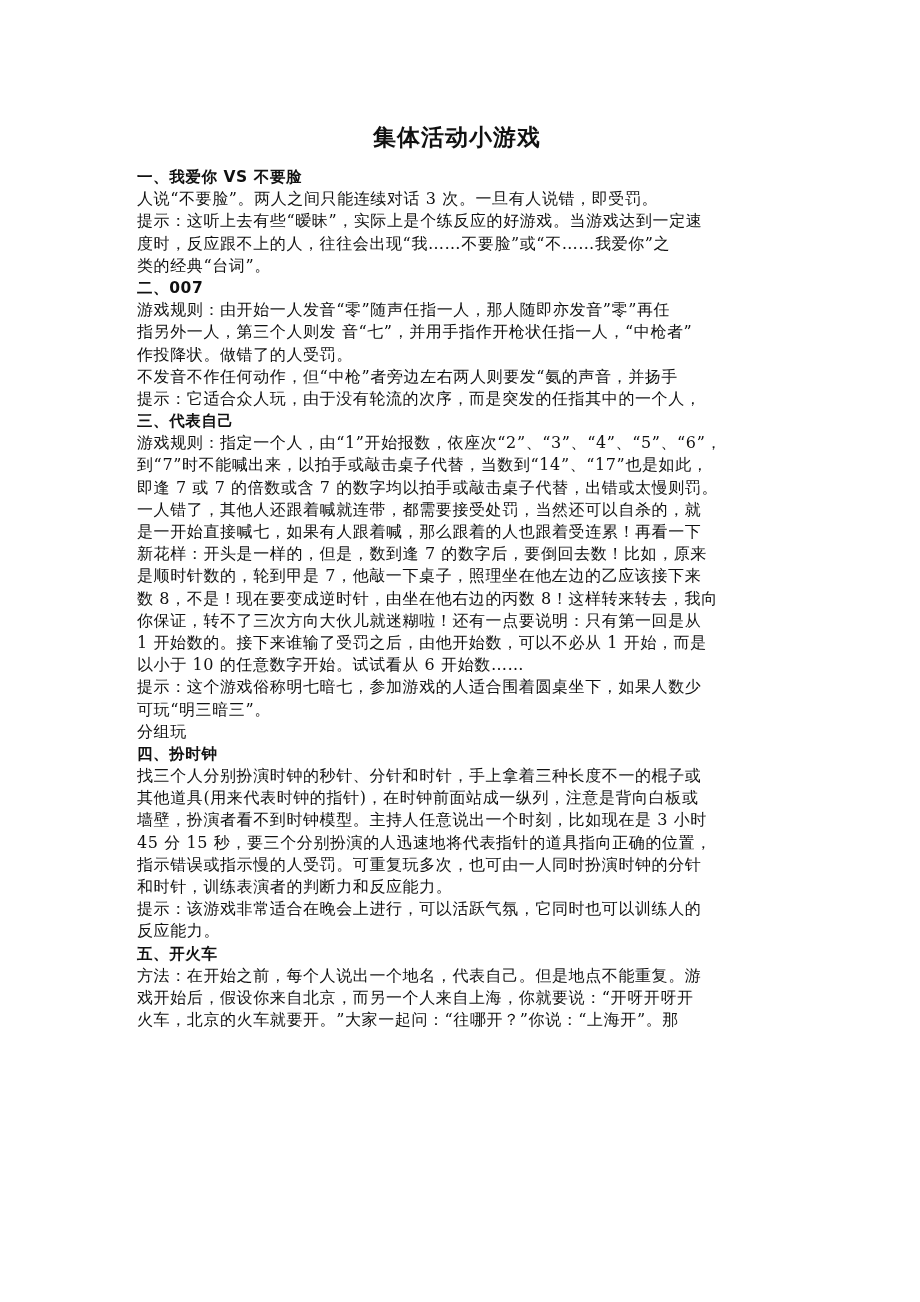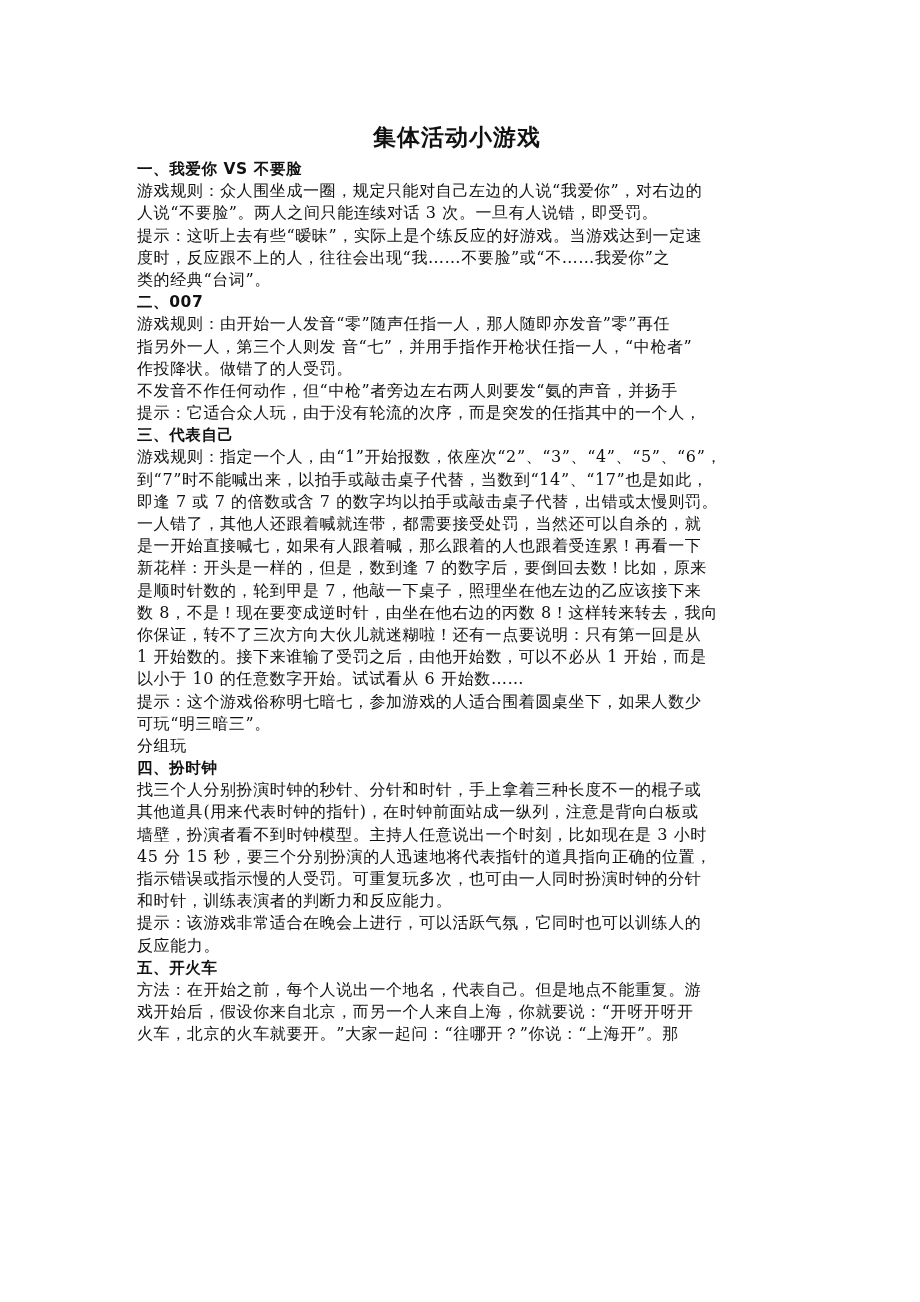--- a/index.html
+++ b/index.html
@@ -12,21 +12,21 @@
     color: #111111;
     font-family: "DejaVu Serif", "Liberation Serif", serif;
   }
   .doc-title {
     text-align: center;
     font-size: 23px;
     font-weight: bold;
     font-family: "DejaVu Sans", "Liberation Sans", sans-serif;
     height: 38px;
     line-height: 38px;
-    margin-bottom: 2px;
+    margin-bottom: 10px;
     letter-spacing: 1px;
   }
   .line {
     font-size: 16px;
     line-height: 22.2px;
     height: 22.2px;
     white-space: nowrap;
     letter-spacing: 0.6px;
   }
   .heading {
@@ -35,21 +35,20 @@
     font-size: 15.5px;
   }
 </style>
 </head>
 <body>
 
 <div class="page">
   <div class="doc-title">集体活动小游戏</div>
   <div id="lines">
       <div class="line heading">一、我爱你 VS 不要脸</div>
-      <div class="line">游戏规则：众人围坐成一圈，规定只能对自己左边的人说“我爱你”，对右边的</div>
       <div class="line">人说“不要脸”。两人之间只能连续对话 3 次。一旦有人说错，即受罚。</div>
       <div class="line">提示：这听上去有些“暧昧”，实际上是个练反应的好游戏。当游戏达到一定速</div>
       <div class="line">度时，反应跟不上的人，往往会出现“我……不要脸”或“不……我爱你”之</div>
       <div class="line">类的经典“台词”。</div>
       <div class="line heading">二、007</div>
       <div class="line">游戏规则：由开始一人发音“零”随声任指一人，那人随即亦发音”零”再任</div>
       <div class="line">指另外一人，第三个人则发  音“七”，并用手指作开枪状任指一人，“中枪者”</div>
       <div class="line">作投降状。做错了的人受罚。</div>
       <div class="line">不发音不作任何动作，但“中枪”者旁边左右两人则要发“氨的声音，并扬手</div>
       <div class="line">提示：它适合众人玩，由于没有轮流的次序，而是突发的任指其中的一个人，</div>

